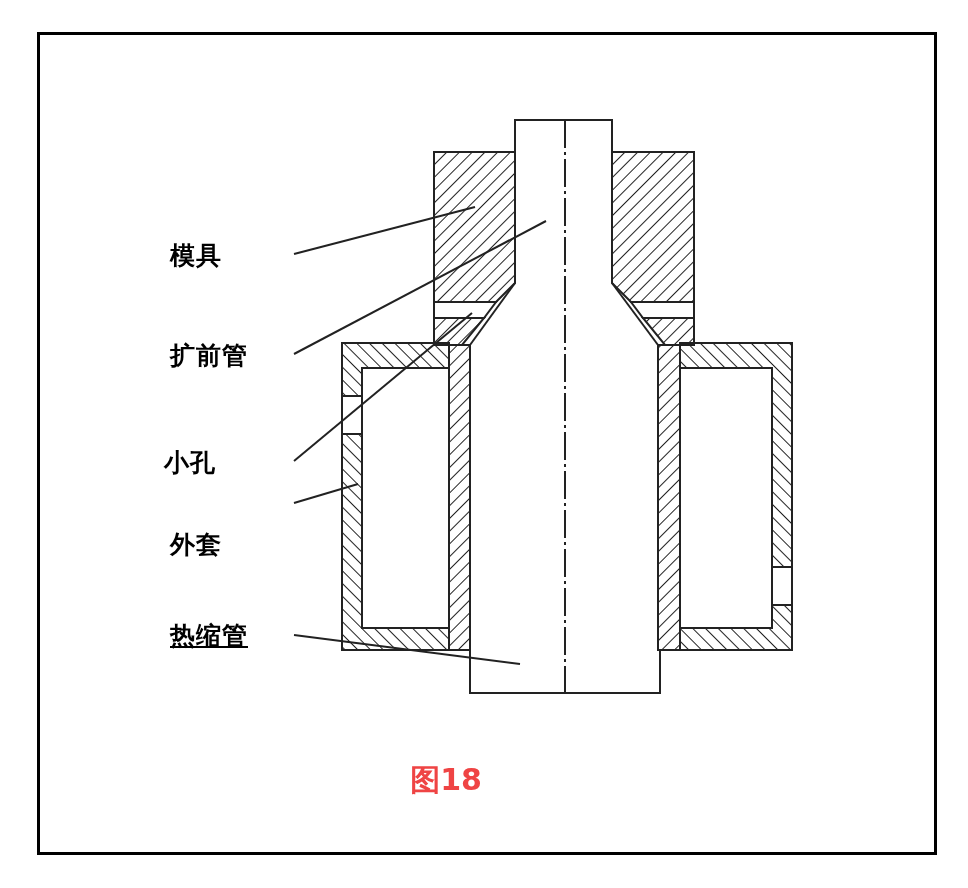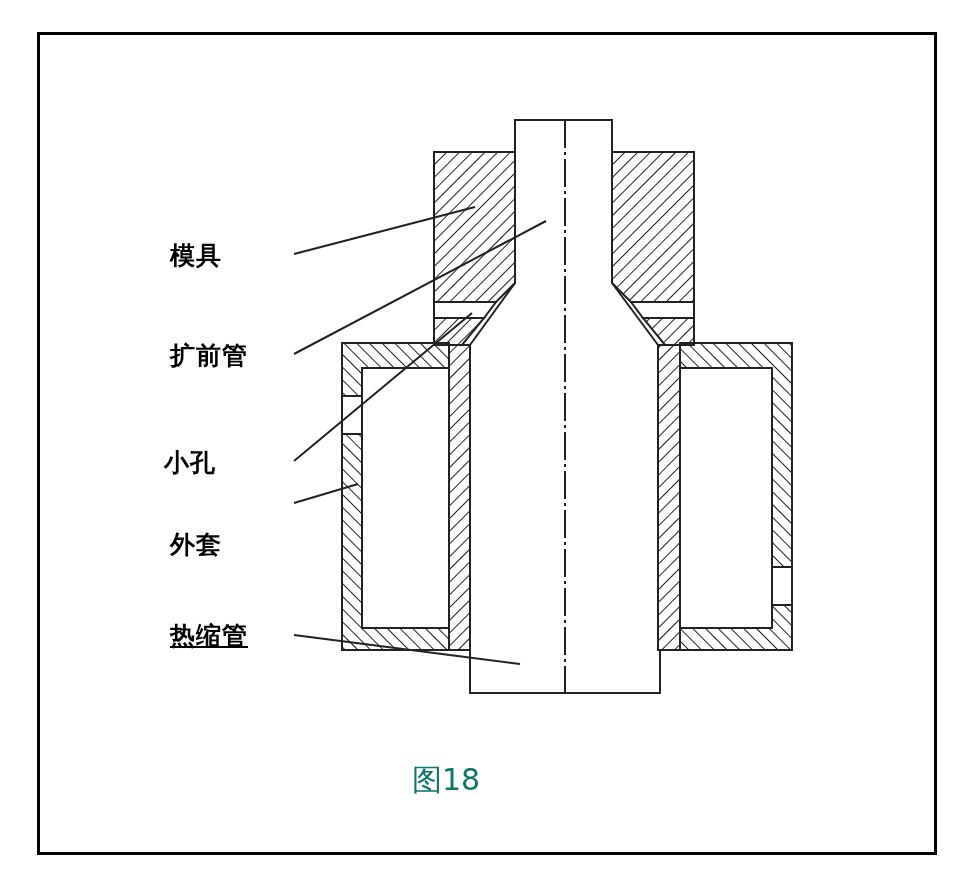--- a/index.html
+++ b/index.html
@@ -1,20 +1,20 @@
 <!DOCTYPE html>
 <html><head>
 <meta charset="utf-8">
 <style>
   html, body { margin:0; padding:0; background:#ffffff; }
   body { width:968px; height:888px; position:relative; overflow:hidden; font-family:"DejaVu Sans", sans-serif; }
   .frame { position:absolute; left:37px; top:32px; width:894px; height:817px; border:3px solid #000; box-sizing:content-box; }
   svg.diagram { position:absolute; left:0; top:0; }
   .label { position:absolute; font-family:"DejaVu Sans", sans-serif; font-weight:bold; font-size:25px; color:#000000; letter-spacing:1px; line-height:1; }
-  .caption { position:absolute; left:0; width:892px; top:760px; text-align:center; font-family:"DejaVu Sans", sans-serif; font-weight:normal; font-size:30px; color:#0f766e; }
+  .caption { position:absolute; left:0; width:892px; top:760px; text-align:center; font-family:"DejaVu Sans", sans-serif; font-weight:bold; font-size:30px; color:#ef4444; }
 </style>
 </head>
 <body>
 
 <div class="frame"></div>
 
 <svg class="diagram" width="968" height="888" viewBox="0 0 968 888">
   <defs>
     <pattern id="hatchA" patternUnits="userSpaceOnUse" width="9" height="9" patternTransform="rotate(45)">
       <line x1="0" y1="0" x2="0" y2="9" stroke="#222" stroke-width="2"></line>

